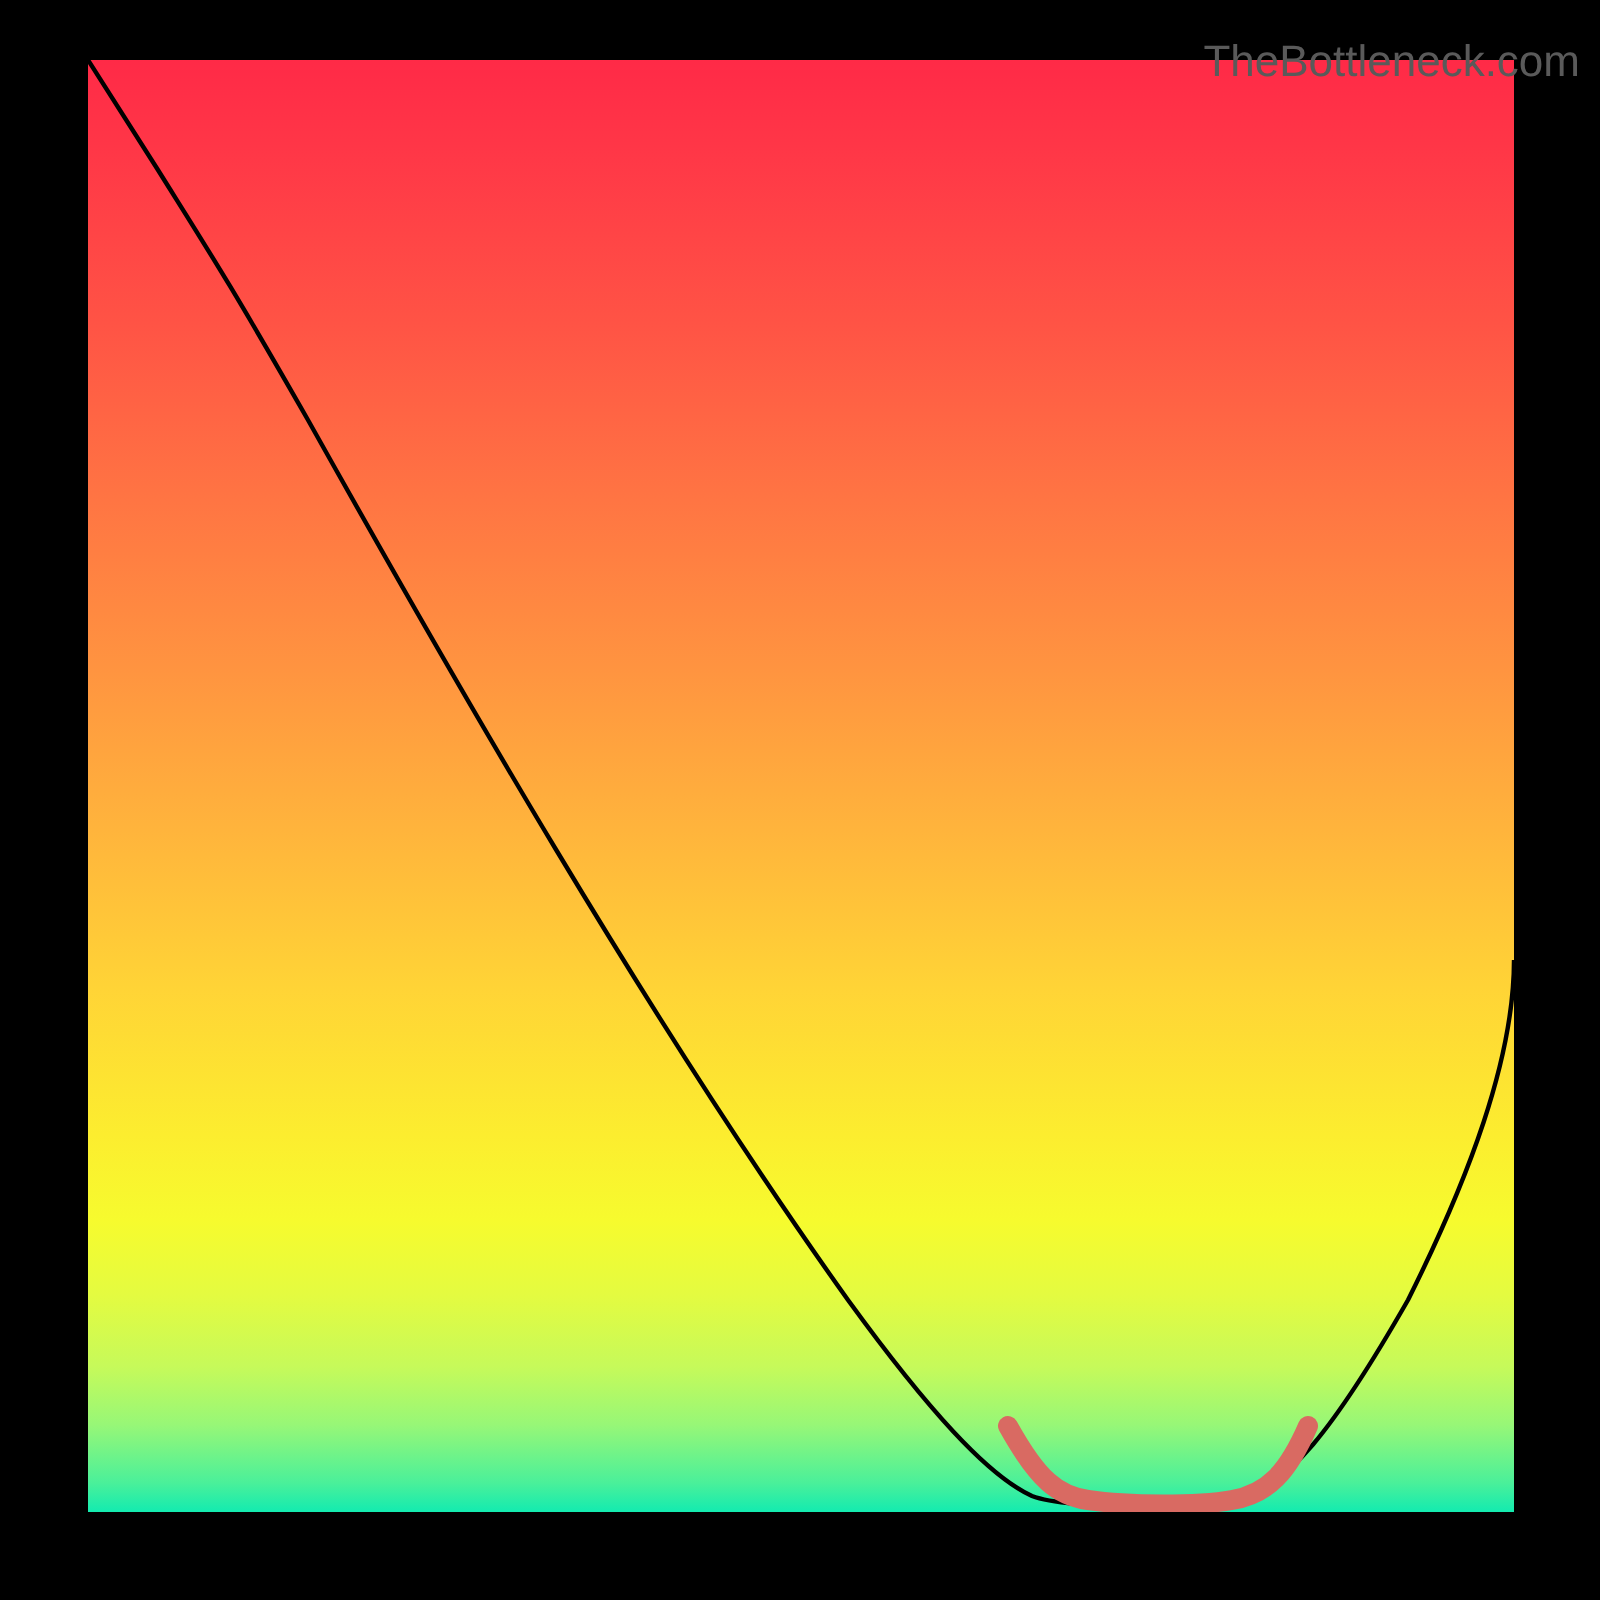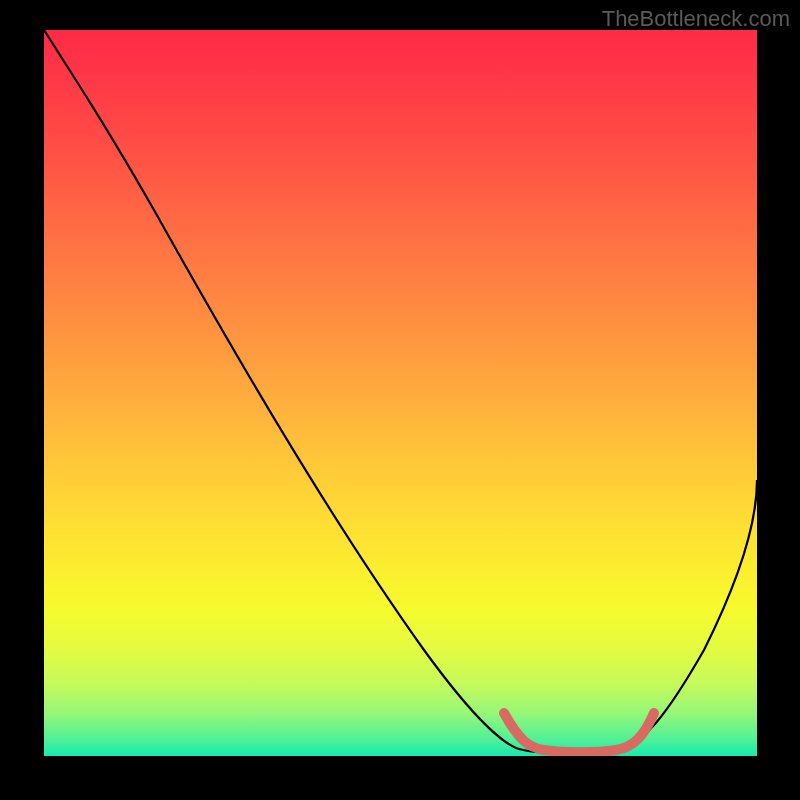--- a/index.html
+++ b/index.html
@@ -6,21 +6,21 @@
     margin: 0;
     padding: 0;
     background: #000;
     width: 800px;
     height: 800px;
     position: relative;
     font-family: Arial, sans-serif;
   }
   .watermark {
     position: absolute;
-    top: 6px;
+    top: 18px;
     right: 10px;
     color: #5a5a5a;
     font-size: 22px;
     font-weight: 500;
     z-index: 10;
   }
   .black-frame {
     position: absolute;
     top: 0;
     left: 0;

